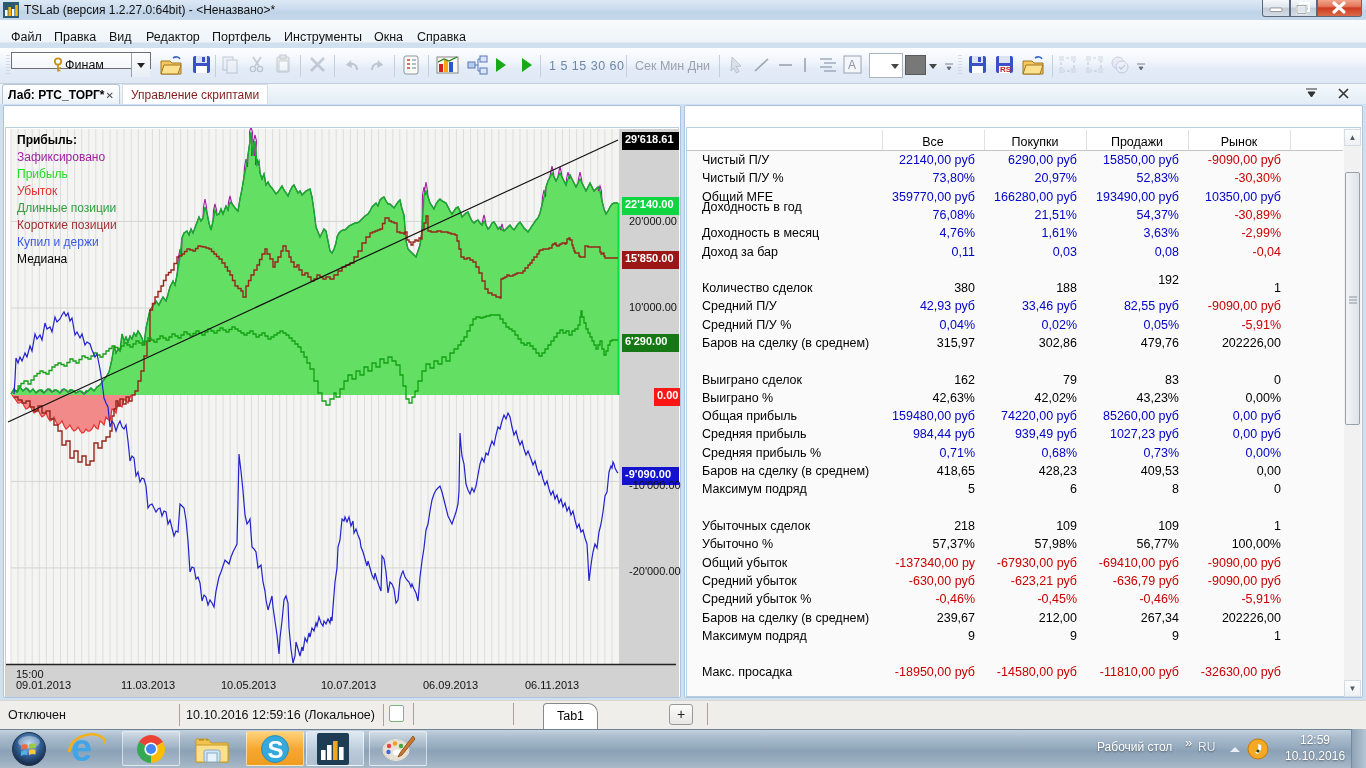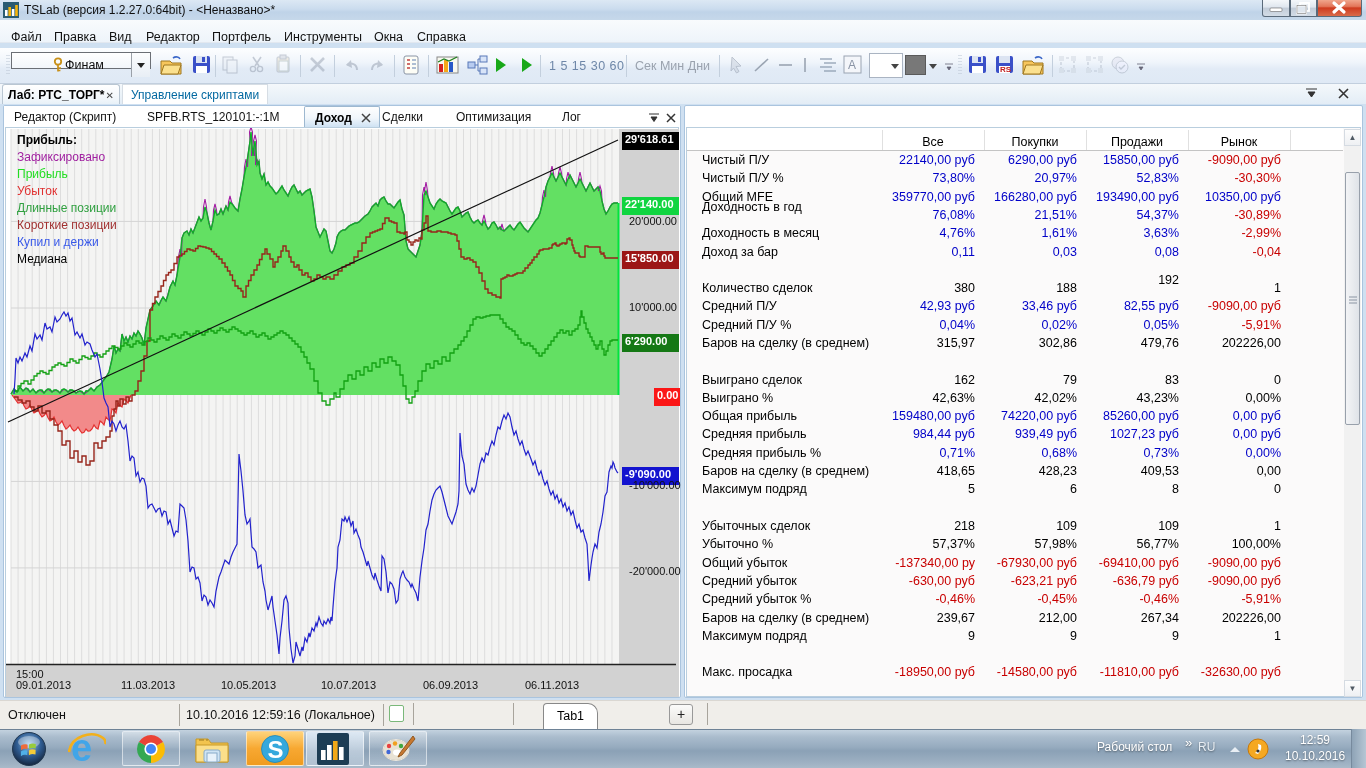--- a/index.html
+++ b/index.html
@@ -20,21 +20,21 @@
 .tsep{position:absolute;top:55px;z-index:3;height:22px;width:1px;background:#c3cfdd}
 #combo{position:absolute;left:11px;top:52px;width:140px;height:17px;background:linear-gradient(180deg,#fff,#f2f6fa);border:1px solid #6b6f75}
 #combo .key{position:absolute;left:40px;top:4px}
 #combo .lbl{position:absolute;left:53px;top:5px;font-size:12.5px;color:#111}
 #combo .dd{position:absolute;right:0;top:0;width:19px;height:24px;border-left:1px solid #9aa0a8;background:linear-gradient(180deg,#fcfdfe,#e8eef5)}
 #combo .dd:after{content:"";position:absolute;left:5px;top:10px;border:4.5px solid transparent;border-top:5.5px solid #222}
 
 #tabrow{position:absolute;left:0;top:84px;width:1366px;height:20px;background:linear-gradient(180deg,#f4f8fb,#e3edf6)}
 #tab1{position:absolute;left:2px;top:84px;width:118px;height:20px;background:linear-gradient(180deg,#ffffff,#f2f7fb 70%,#e8f1f8);border:1px solid #b9c6d2;border-bottom:none;border-radius:3px 3px 0 0;font-weight:bold;font-size:12px;padding:3px 0 0 5px;color:#000}
 #tab1 .x{position:absolute;right:5px;top:5px;font-weight:normal;font-size:10px;color:#444}
-#tab2{position:absolute;left:122px;top:84px;width:146px;height:20px;font-size:12px;padding:3px 0 0 8px;color:#0369a1;background:#fff;border:1px solid #d6dde4;border-bottom:none}
+#tab2{position:absolute;left:122px;top:84px;width:146px;height:20px;font-size:12px;padding:3px 0 0 8px;color:#7f1d1d;background:#fff;border:1px solid #d6dde4;border-bottom:none}
 
 #mainbg{position:absolute;left:0;top:104px;width:1366px;height:596px;background:#cfe0f1}
 .panel{position:absolute;background:#fff}
 #lpanel{left:3px;top:105px;width:678px;height:593px;border:1px solid #aac4de;border-radius:2px}
 #rpanel{left:684px;top:105px;width:679px;height:593px;border:1px solid #aac4de;border-radius:2px}
 .ptabs{position:absolute;left:0;top:0;width:100%;height:21px;background:#fff;font-size:12px}
 .pt{position:absolute;top:4px;color:#111}
 .ptact{position:absolute;top:0;height:21px;background:linear-gradient(180deg,#fefefe 0%,#f0f6fb 55%,#cfe2f3 100%);border:1px solid #9db8d0;border-bottom:none;border-radius:2px 2px 0 0;font-weight:bold;padding-top:4px;text-align:left;color:#000}
 #chartbox{position:absolute;left:1px;top:21px;width:674px;height:570px;border:1px solid #b9cede;background:#fff}
 #tablebox{position:absolute;left:1px;top:21px;width:675px;height:570px;border:1px solid #b9cede;background:#fbfafa}
@@ -261,37 +261,20 @@
 <svg class="abs" style="left:1305px;top:88px" width="14" height="12">
     <path d="M1 1h11M3 4l3.5 5L10 4z" fill="#333" stroke="#333"></path>
   </svg>
 <svg class="abs" style="left:1337px;top:87px" width="13" height="13">
     <path d="M2 2l9 9M11 2l-9 9" stroke="#333" stroke-width="1.6"></path>
   </svg>
 <div id="tab1">Лаб: РТС_ТОРГ*<span class="x">✕</span></div>
 <div id="tab2">Управление скриптами</div>
 <div id="mainbg"></div>
 <div class="panel" id="lpanel">
- <div class="ptabs">
-  <div class="pt" style="left:10px">Редактор (Скрипт)</div>
-  <div class="pt" style="left:143px">SPFB.RTS_120101:-:1M</div>
-  <div class="ptact" style="left:300px;width:76px;padding-left:10px">Доход</div>
-  <svg class="abs" style="left:356px;top:6px" width="12" height="12">
-        <path d="M2 2l8 8M10 2l-8 8" stroke="#444" stroke-width="1.5"></path>
-      </svg>
-  <div class="pt" style="left:378px">Сделки</div>
-  <div class="pt" style="left:452px">Оптимизация</div>
-  <div class="pt" style="left:558px">Лог</div>
-  <svg class="abs" style="left:643px;top:7px" width="14" height="12">
-        <path d="M2 1h10M4 4l3 4.5L10 4z" fill="#333" stroke="#333"></path>
-      </svg>
-  <svg class="abs" style="left:661px;top:6px" width="12" height="12">
-        <path d="M2 2l8 8M10 2l-8 8" stroke="#333" stroke-width="1.5"></path>
-      </svg>
- </div>
  <div id="chartbox">
   <div id="axband"></div>
   <div id="axbottom"></div>
   <svg id="chartsvg" width="674" height="570" viewBox="0 0 674 570">
         <g transform="translate(-6,-127)">
 <rect x="11" y="128" width="608" height="535" fill="#f4f4f3"></rect>
 <path d="M11.0 128V663 M18.1 128V663 M25.1 128V663 M32.2 128V663 M39.3 128V663 M46.4 128V663 M53.4 128V663 M60.5 128V663 M67.6 128V663 M74.6 128V663 M81.7 128V663 M88.8 128V663 M95.8 128V663 M102.9 128V663 M110.0 128V663 M117.0 128V663 M124.1 128V663 M131.2 128V663 M138.3 128V663 M145.3 128V663 M152.4 128V663 M159.5 128V663 M166.5 128V663 M173.6 128V663 M180.7 128V663 M187.7 128V663 M194.8 128V663 M201.9 128V663 M209.0 128V663 M216.0 128V663 M223.1 128V663 M230.2 128V663 M237.2 128V663 M244.3 128V663 M251.4 128V663 M258.4 128V663 M265.5 128V663 M272.6 128V663 M279.7 128V663 M286.7 128V663 M293.8 128V663 M300.9 128V663 M307.9 128V663 M315.0 128V663 M322.1 128V663 M329.1 128V663 M336.2 128V663 M343.3 128V663 M350.4 128V663 M357.4 128V663 M364.5 128V663 M371.6 128V663 M378.6 128V663 M385.7 128V663 M392.8 128V663 M399.8 128V663 M406.9 128V663 M414.0 128V663 M421.1 128V663 M428.1 128V663 M435.2 128V663 M442.3 128V663 M449.3 128V663 M456.4 128V663 M463.5 128V663 M470.5 128V663 M477.6 128V663 M484.7 128V663 M491.8 128V663 M498.8 128V663 M505.9 128V663 M513.0 128V663 M520.0 128V663 M527.1 128V663 M534.2 128V663 M541.2 128V663 M548.3 128V663 M555.4 128V663 M562.5 128V663 M569.5 128V663 M576.6 128V663 M583.7 128V663 M590.7 128V663 M597.8 128V663 M604.9 128V663 M612.0 128V663" stroke="#dddddd" stroke-width="1" fill="none"></path>
 <path d="M11 220.4H619 M11 307.0H619 M11 480.4H619 M11 566.9H619" stroke="#d4d4d4" stroke-width="1" fill="none"></path>
 <polygon points="11.0,393.0 14.0,388.0 17.0,391.0 20.0,386.0 23.0,390.0 26.0,387.0 28.0,387.9 30.0,391.0 33.0,388.0 36.0,392.0 38.0,389.7 40.0,389.0 42.0,389.0 44.0,392.0 46.0,389.3 48.0,388.0 50.0,388.1 52.0,391.0 54.0,388.9 56.0,389.0 58.0,389.8 60.0,392.0 62.0,388.7 64.0,388.0 66.0,388.8 68.0,391.0 70.0,388.8 72.0,389.0 74.0,389.8 76.0,392.0 78.0,390.3 80.0,390.0 82.0,390.3 84.0,393.0 86.0,389.7 88.0,390.0 91.0,387.0 94.0,390.0 97.0,386.0 100.0,384.0 103.0,380.0 106.0,376.0 109.0,371.0 112.0,358.0 114.0,345.0 116.0,352.0 118.0,348.0 120.0,350.0 122.0,333.0 124.0,340.0 126.0,336.0 128.0,341.0 130.0,335.0 132.0,338.0 134.0,332.0 136.0,335.0 138.0,330.0 140.0,333.0 142.0,337.0 144.0,344.0 146.0,327.0 148.0,318.0 150.0,309.0 153.0,305.0 156.0,300.0 159.0,304.0 161.0,299.2 163.0,296.0 166.0,300.0 168.0,293.9 170.0,286.0 173.0,280.0 175.0,284.0 177.0,274.0 180.0,256.0 182.0,237.0 184.0,232.0 187.0,230.0 189.0,234.0 191.0,228.0 193.0,232.0 196.0,224.0 199.0,216.0 201.0,220.0 203.0,217.0 205.0,206.0 207.0,212.0 209.0,222.0 211.0,229.0 213.0,220.0 215.0,209.0 217.0,214.0 219.0,213.0 221.0,208.0 223.0,213.0 226.0,205.0 228.0,209.0 230.0,201.0 233.0,204.0 235.0,207.0 238.0,210.0 240.0,198.0 242.0,188.0 244.0,176.0 246.0,166.0 248.0,154.0 250.0,140.0 251.0,131.0 252.0,144.0 253.0,155.0 254.0,145.0 255.0,140.0 256.0,150.0 257.0,164.0 259.0,160.0 260.0,172.0 262.0,178.0 264.0,173.0 266.0,184.0 268.0,181.0 270.0,185.0 272.0,187.0 274.0,190.0 276.0,193.0 278.0,191.0 280.0,188.0 282.0,185.0 284.0,189.0 286.0,192.0 288.0,195.0 290.0,190.0 292.0,186.0 294.0,184.0 296.0,188.0 298.0,192.0 300.0,190.0 302.0,194.0 304.0,192.0 306.0,190.0 308.0,189.0 310.0,188.0 312.0,196.0 314.0,210.0 316.0,226.0 318.0,231.0 320.0,236.0 322.0,232.0 324.0,228.0 326.0,230.0 328.0,240.0 330.0,250.0 332.0,252.0 334.0,248.0 336.0,242.0 337.0,236.0 339.0,232.0 341.0,230.0 343.0,229.0 345.0,229.0 347.0,227.0 349.0,225.0 351.0,224.0 353.0,223.0 355.0,222.0 357.0,222.0 359.0,221.0 361.0,219.0 363.0,217.0 365.0,215.0 368.0,213.0 370.0,210.0 372.0,206.0 374.0,204.0 376.0,202.0 378.0,205.0 380.0,199.0 382.0,197.0 384.0,196.0 386.0,200.0 388.0,203.0 390.0,203.0 392.0,205.0 394.0,207.0 396.0,204.0 398.0,201.0 400.0,199.0 402.0,208.0 404.0,214.0 406.0,240.0 408.0,248.0 410.0,250.0 412.0,252.0 414.0,254.0 416.0,256.0 418.0,250.0 420.0,244.0 422.0,230.0 424.0,194.0 426.0,190.0 428.0,196.0 430.0,202.0 432.0,205.0 434.0,208.0 436.0,203.0 438.0,200.0 440.0,198.0 442.0,200.0 444.0,201.0 446.0,202.0 448.0,206.0 450.0,210.0 452.0,213.0 454.0,210.0 456.0,207.0 458.0,206.0 460.0,210.0 462.0,216.0 464.0,214.0 466.0,212.0 468.0,211.0 470.0,216.0 472.0,220.0 474.0,222.0 476.0,220.0 478.0,219.0 480.0,222.0 482.0,224.0 484.0,220.0 486.0,224.0 488.0,228.0 490.0,226.0 492.0,222.0 494.0,221.0 496.0,224.0 498.0,228.0 500.0,226.0 502.0,229.0 504.0,230.0 506.0,228.0 508.0,226.0 510.0,224.0 512.0,227.0 514.0,229.0 516.0,226.0 518.0,223.0 520.0,221.0 522.0,224.0 524.0,227.0 526.0,229.0 528.0,231.0 530.0,228.0 532.0,225.0 534.0,222.0 536.0,219.0 538.0,217.0 540.0,212.0 542.0,204.0 544.0,196.0 546.0,186.0 548.0,180.0 550.0,176.0 552.0,172.0 554.0,176.0 556.0,180.0 558.0,176.0 560.0,172.0 562.0,176.0 564.0,180.0 566.0,184.0 568.0,178.0 570.0,174.0 572.0,178.0 574.0,182.0 576.0,186.0 578.0,182.0 580.0,178.0 582.0,182.0 584.0,186.0 586.0,190.0 588.0,186.0 590.0,182.0 592.0,186.0 594.0,190.0 596.0,188.0 598.0,186.0 600.0,190.0 602.0,200.0 604.0,208.0 606.0,213.0 608.0,210.0 610.0,206.0 612.0,203.0 614.0,202.0 616.0,202.0 618.0,202.0 618.5,394.0 11.0,394.0" fill="#63e063"></polygon>
 <polygon points="12.0,394.0 15.0,398.0 18.0,402.0 20.0,401.7 22.0,400.0 24.0,404.8 26.0,408.0 28.0,407.1 30.0,404.0 32.0,408.8 34.0,412.0 36.0,410.8 38.0,408.0 40.0,412.9 42.0,416.0 44.0,414.5 46.0,412.0 48.0,416.8 50.0,420.0 52.0,418.9 54.0,416.0 56.0,421.0 58.0,424.0 60.0,422.4 62.0,420.0 64.0,424.6 66.0,428.0 68.0,426.4 70.0,424.0 72.0,428.0 74.0,430.0 76.0,428.9 78.0,426.0 80.0,429.4 82.0,432.0 84.0,431.2 86.0,428.0 88.0,430.2 90.0,430.0 92.0,427.9 94.0,424.0 96.0,426.9 98.0,428.0 100.0,420.0 102.0,421.5 104.0,424.0 106.0,416.0 108.0,418.4 110.0,420.0 112.0,408.0 114.0,409.2 116.0,412.0 118.0,402.0 120.0,404.4 122.0,406.0 124.0,398.0 126.0,399.5 128.0,402.0 131.0,394.0 131.0,394.0 12.0,394.0" fill="#f28a8a"></polygon>

